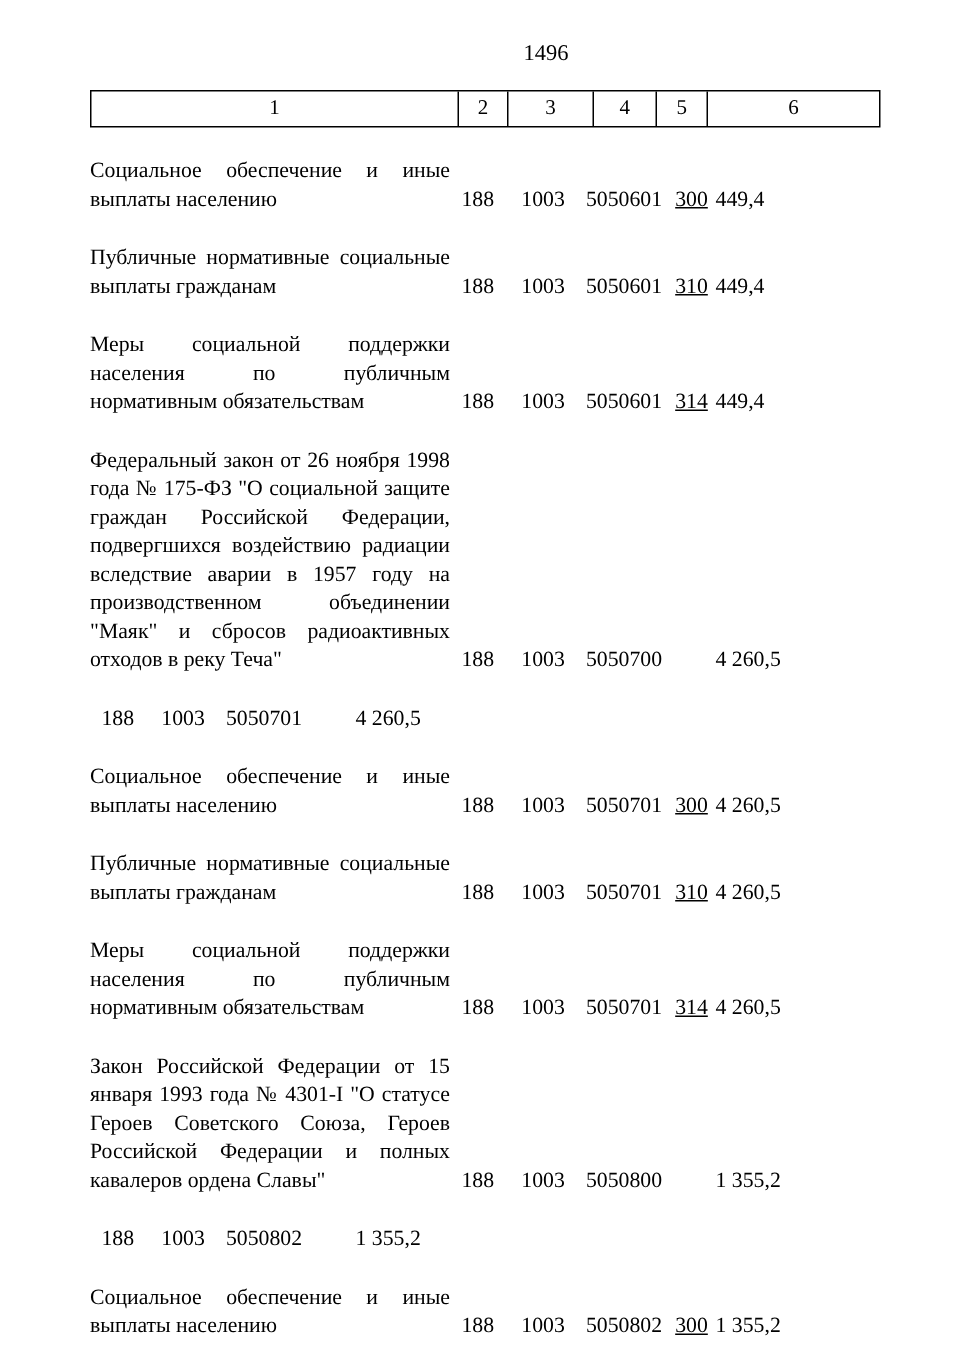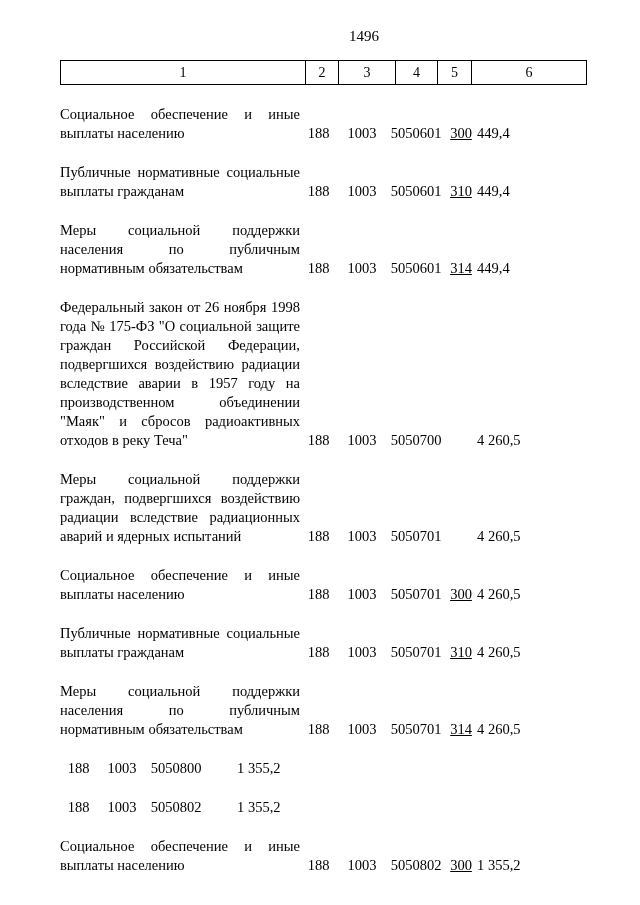--- a/index.html
+++ b/index.html
@@ -120,21 +120,20 @@
       <div class="row">
         <div class="c c1">Федеральный закон от 26 ноября 1998 года № 175-ФЗ "О социальной защите граждан Российской Федерации, подвергшихся воздействию радиации вследствие аварии в 1957 году на производственном объединении "Маяк" и сбросов радиоактивных отходов в реку Теча"</div>
         <div class="c c2">188</div>
         <div class="c c3">1003</div>
         <div class="c c4">5050700</div>
         <div class="c c5"></div>
         <div class="c c6">4 260,5</div>
       </div>
 
       <div class="row">
-        <div class="c c1">Меры социальной поддержки граждан, подвергшихся воздействию радиации вследствие радиационных аварий и ядерных испытаний</div>
         <div class="c c2">188</div>
         <div class="c c3">1003</div>
         <div class="c c4">5050701</div>
         <div class="c c5"></div>
         <div class="c c6">4 260,5</div>
       </div>
 
       <div class="row">
         <div class="c c1">Социальное обеспечение и иные выплаты населению</div>
         <div class="c c2">188</div>
@@ -156,20 +155,21 @@
       <div class="row">
         <div class="c c1">Меры социальной поддержки населения по публичным нормативным обязательствам</div>
         <div class="c c2">188</div>
         <div class="c c3">1003</div>
         <div class="c c4">5050701</div>
         <div class="c c5">314</div>
         <div class="c c6">4 260,5</div>
       </div>
 
       <div class="row">
+        <div class="c c1">Закон Российской Федерации от 15 января 1993 года № 4301-I "О статусе Героев Советского Союза, Героев Российской Федерации и полных кавалеров ордена Славы"</div>
         <div class="c c2">188</div>
         <div class="c c3">1003</div>
         <div class="c c4">5050800</div>
         <div class="c c5"></div>
         <div class="c c6">1 355,2</div>
       </div>
 
       <div class="row">
         <div class="c c2">188</div>
         <div class="c c3">1003</div>

